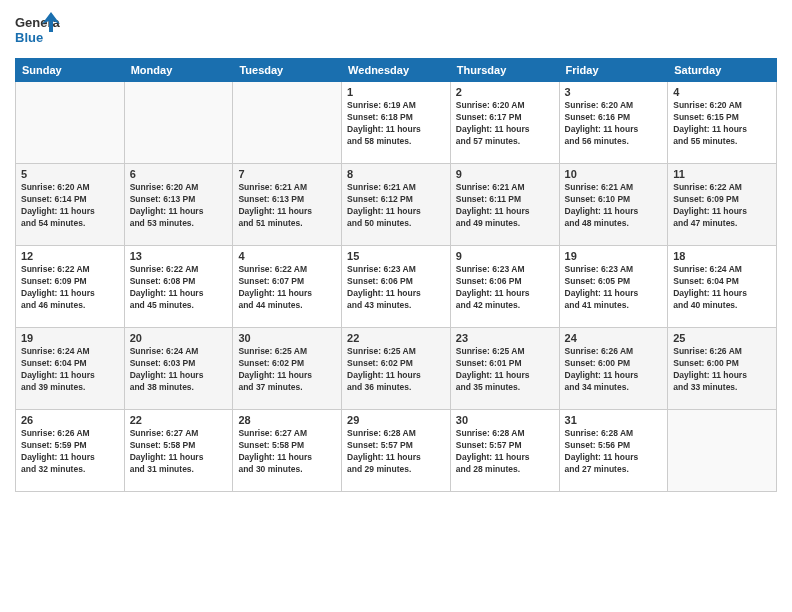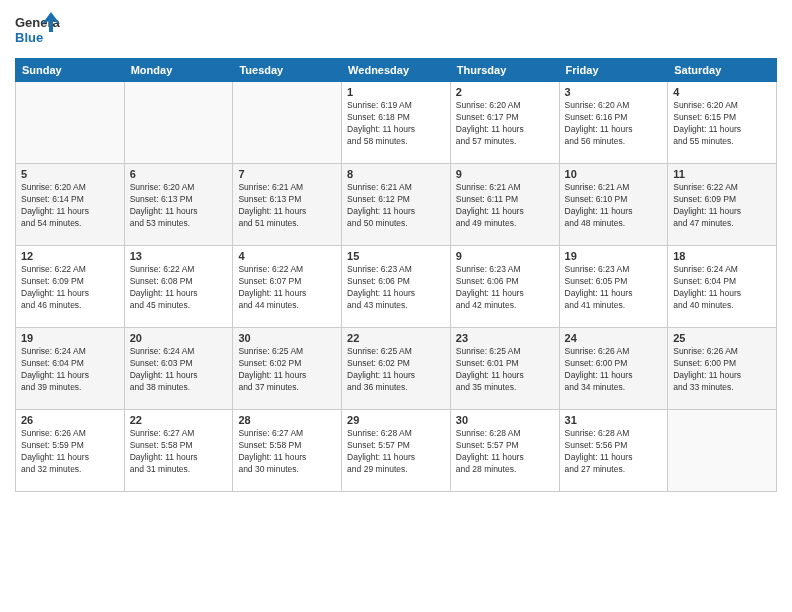--- a/index.html
+++ b/index.html
@@ -69,20 +69,21 @@
     .day-num {
       font-size: 11px;
       font-weight: bold;
       color: #333;
       margin-bottom: 2px;
     }
     .day-info {
       font-size: 8.5px;
       color: #333;
       line-height: 1.4;
+      font-weight: bold;
     }
     .empty-cell {
       background: #f9f9f9 !important;
     }
   </style>
 </head>
 <body>
 
 <div class="page">
   <div class="header">

